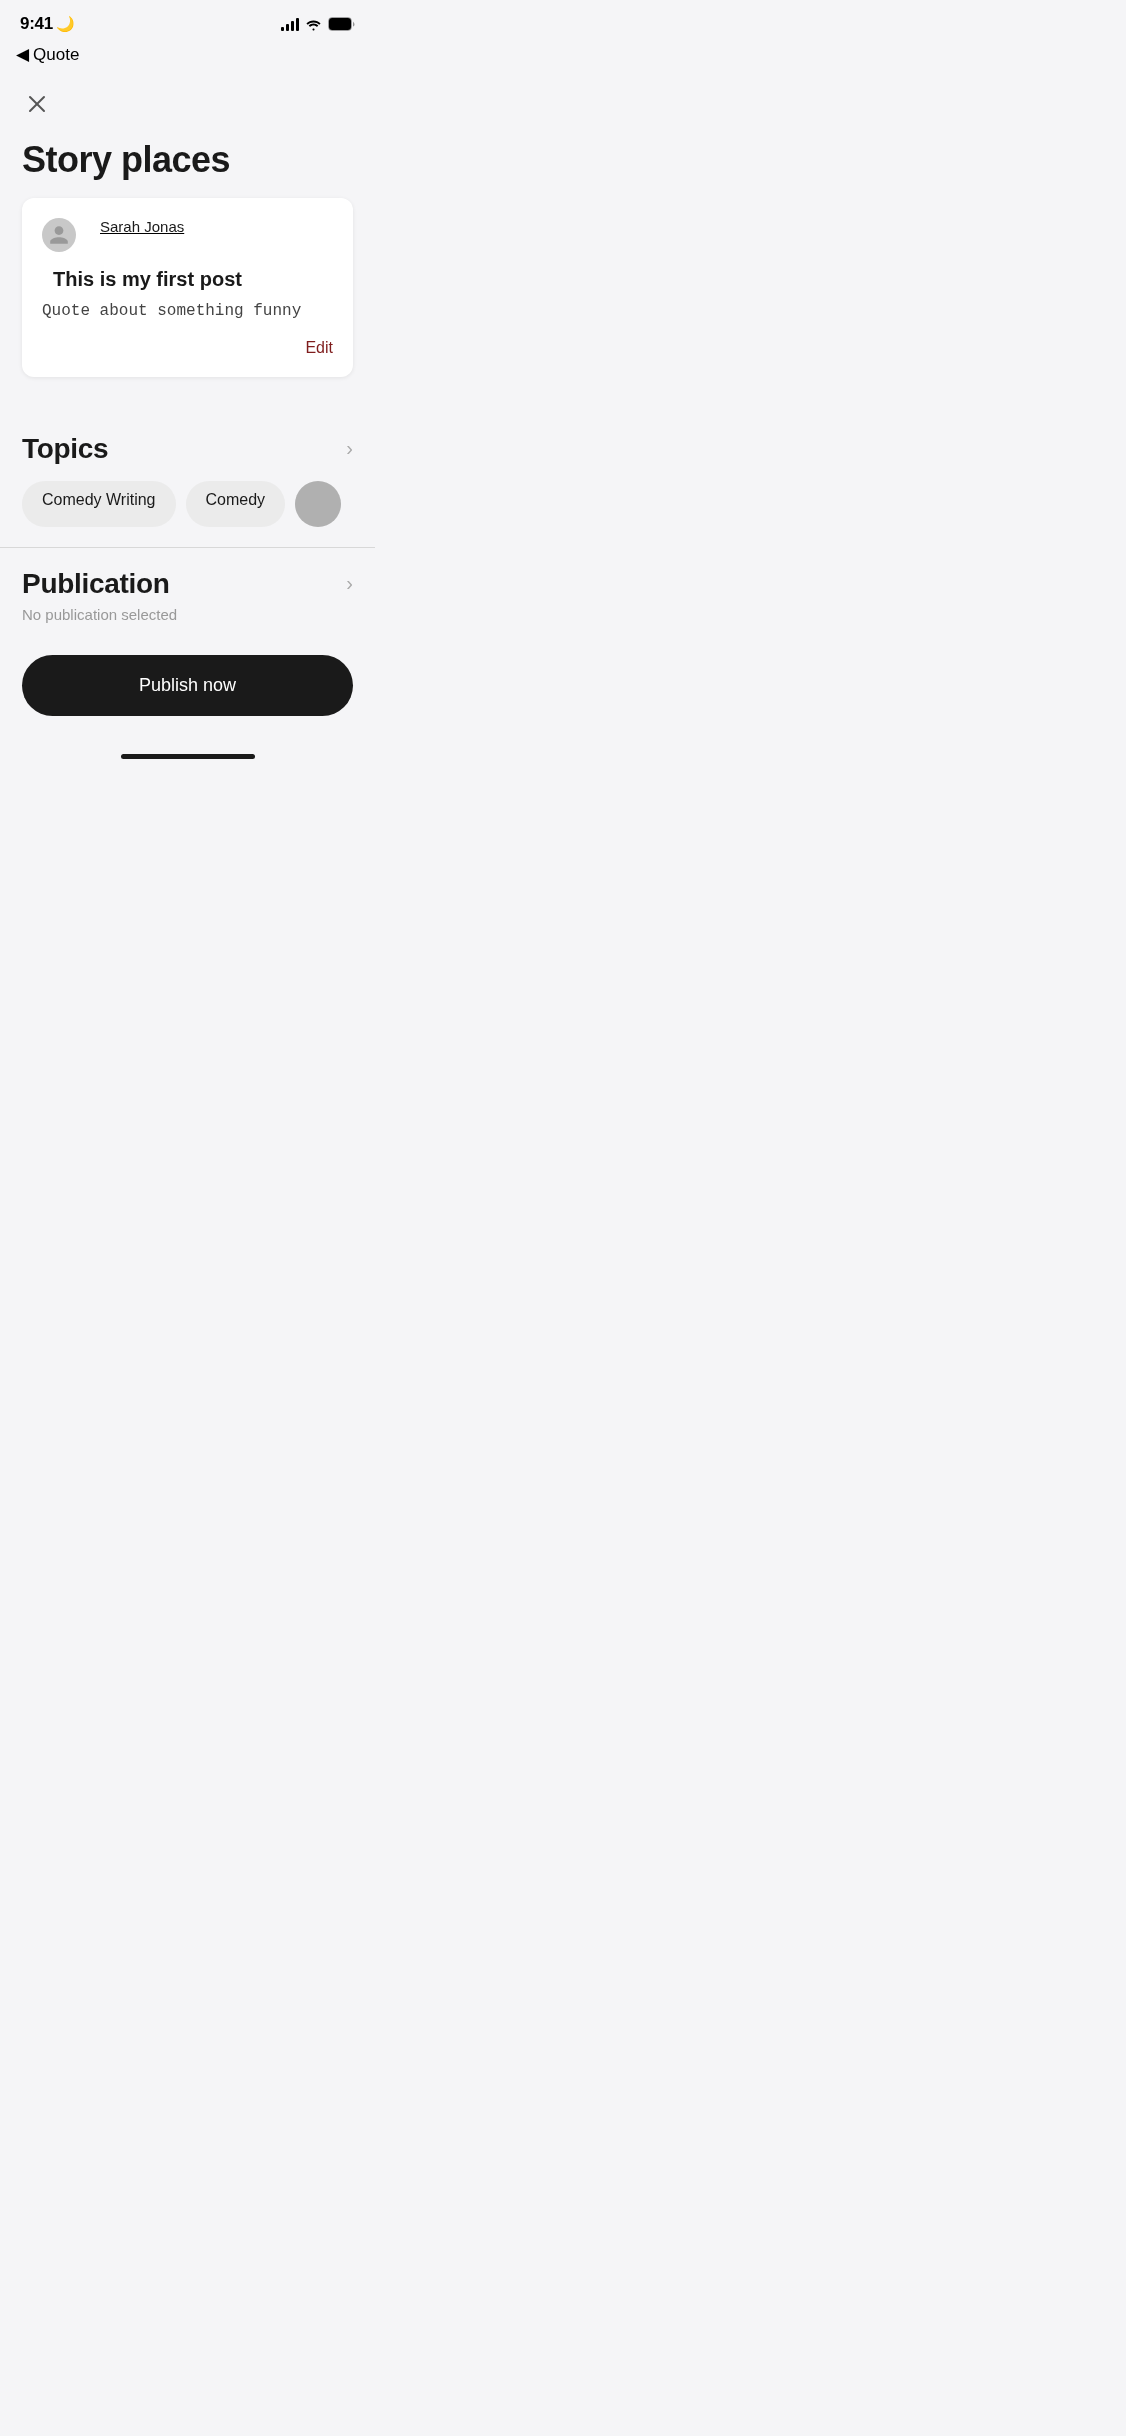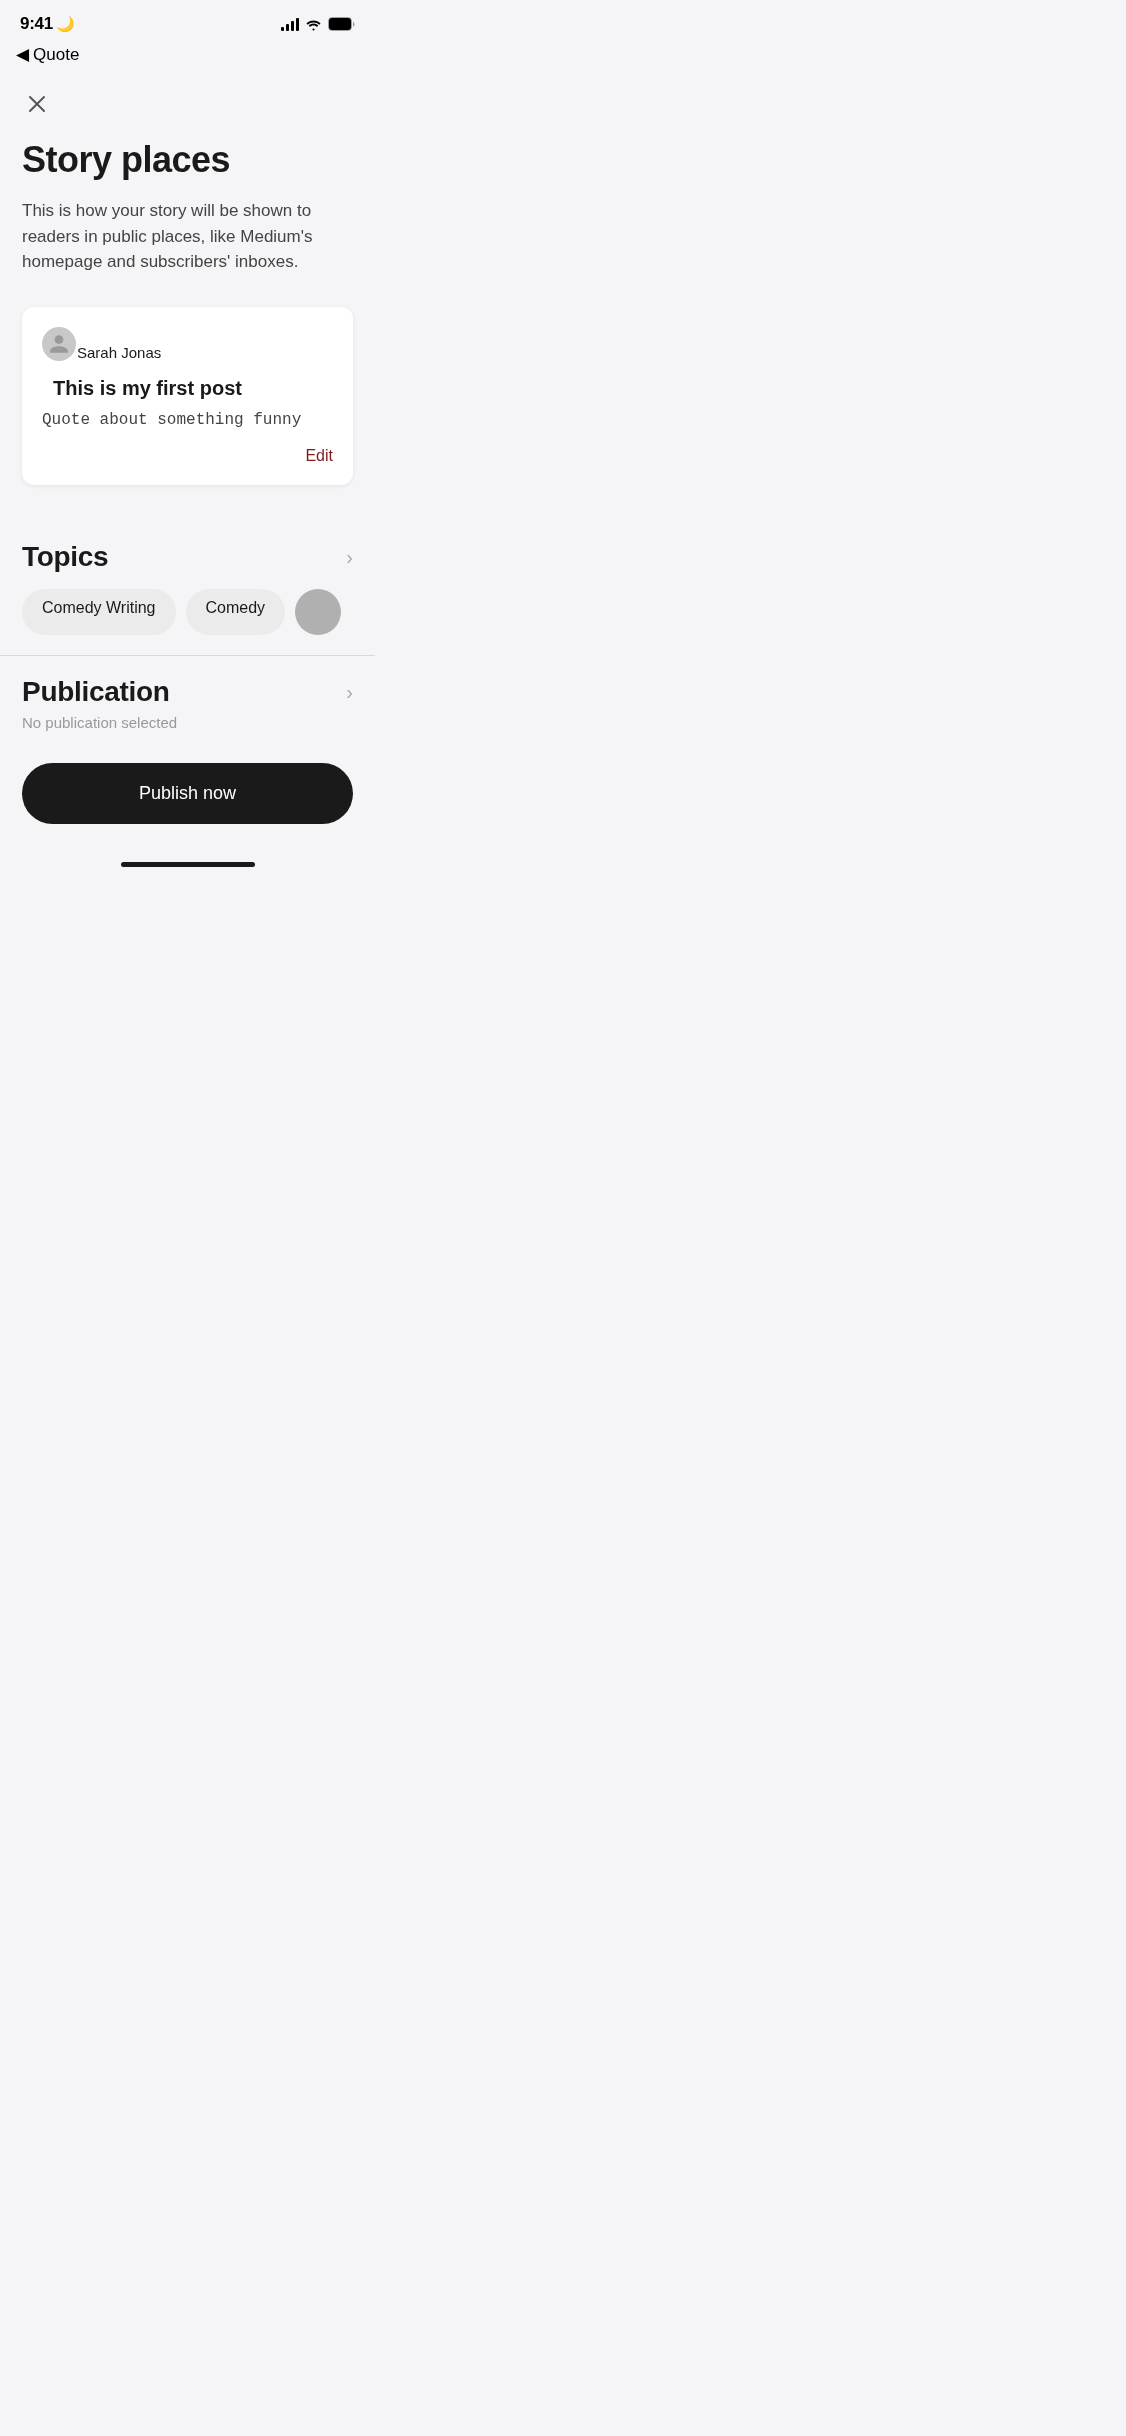--- a/index.html
+++ b/index.html
@@ -122,23 +122,24 @@
     .preview-card {
       background: #fff;
       border-radius: 12px;
       padding: 20px;
       margin-bottom: 40px;
       box-shadow: 0 1px 4px rgba(0,0,0,0.08);
     }
 
     .author-row {
       display: flex;
-      align-items: flex-end;
-      gap: 1px;
+      align-items: flex-start;
+      gap: 24px;
       margin-bottom: 14px;
+      text-decoration: underline;
     }
 
     .avatar {
       width: 34px;
       height: 34px;
       border-radius: 50%;
       background: #c8c8c8;
       display: flex;
       align-items: center;
       justify-content: center;
@@ -338,21 +339,20 @@
 
   <div class="close-btn">
     <svg viewBox="0 0 18 18" fill="none">
       <line x1="2" y1="2" x2="16" y2="16" stroke="#555" stroke-width="2" stroke-linecap="round"></line>
       <line x1="16" y1="2" x2="2" y2="16" stroke="#555" stroke-width="2" stroke-linecap="round"></line>
     </svg>
   </div>
 
   <h1 class="page-title">Story places</h1>
 
-  <p class="page-description">This is how your story will be shown to readers in public places, like Medium's homepage and subscribers' inboxes.</p>
 
   <div class="preview-card">
     <div class="author-row">
       <div class="avatar">
         <svg viewBox="0 0 24 24">
           <path d="M12 12c2.7 0 4.8-2.1 4.8-4.8S14.7 2.4 12 2.4 7.2 4.5 7.2 7.2 9.3 12 12 12zm0 2.4c-3.2 0-9.6 1.6-9.6 4.8v2.4h19.2v-2.4c0-3.2-6.4-4.8-9.6-4.8z"></path>
         </svg>
       </div>
       <span class="author-name">Sarah Jonas</span>
     </div>

